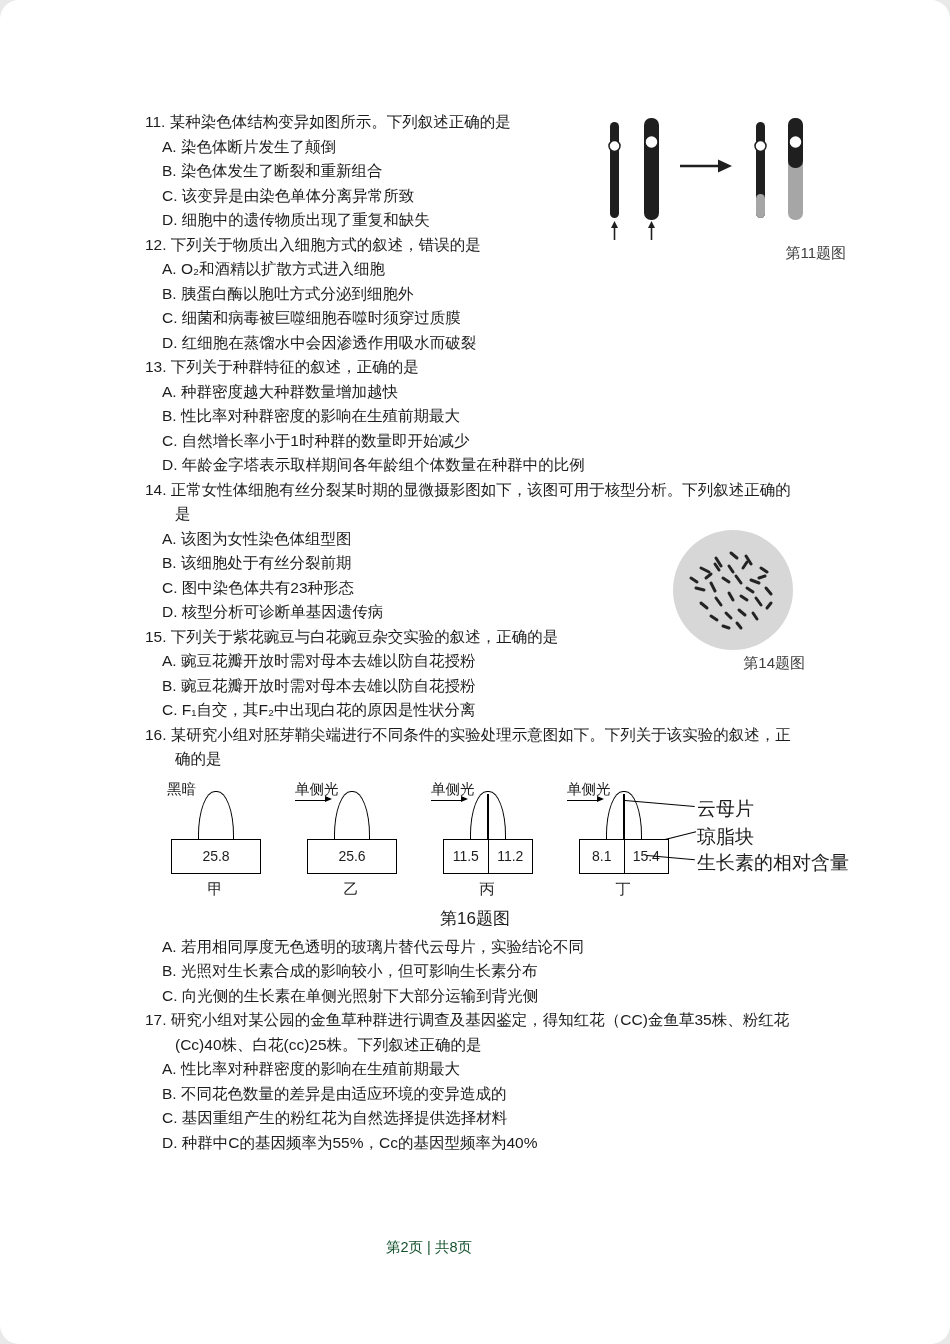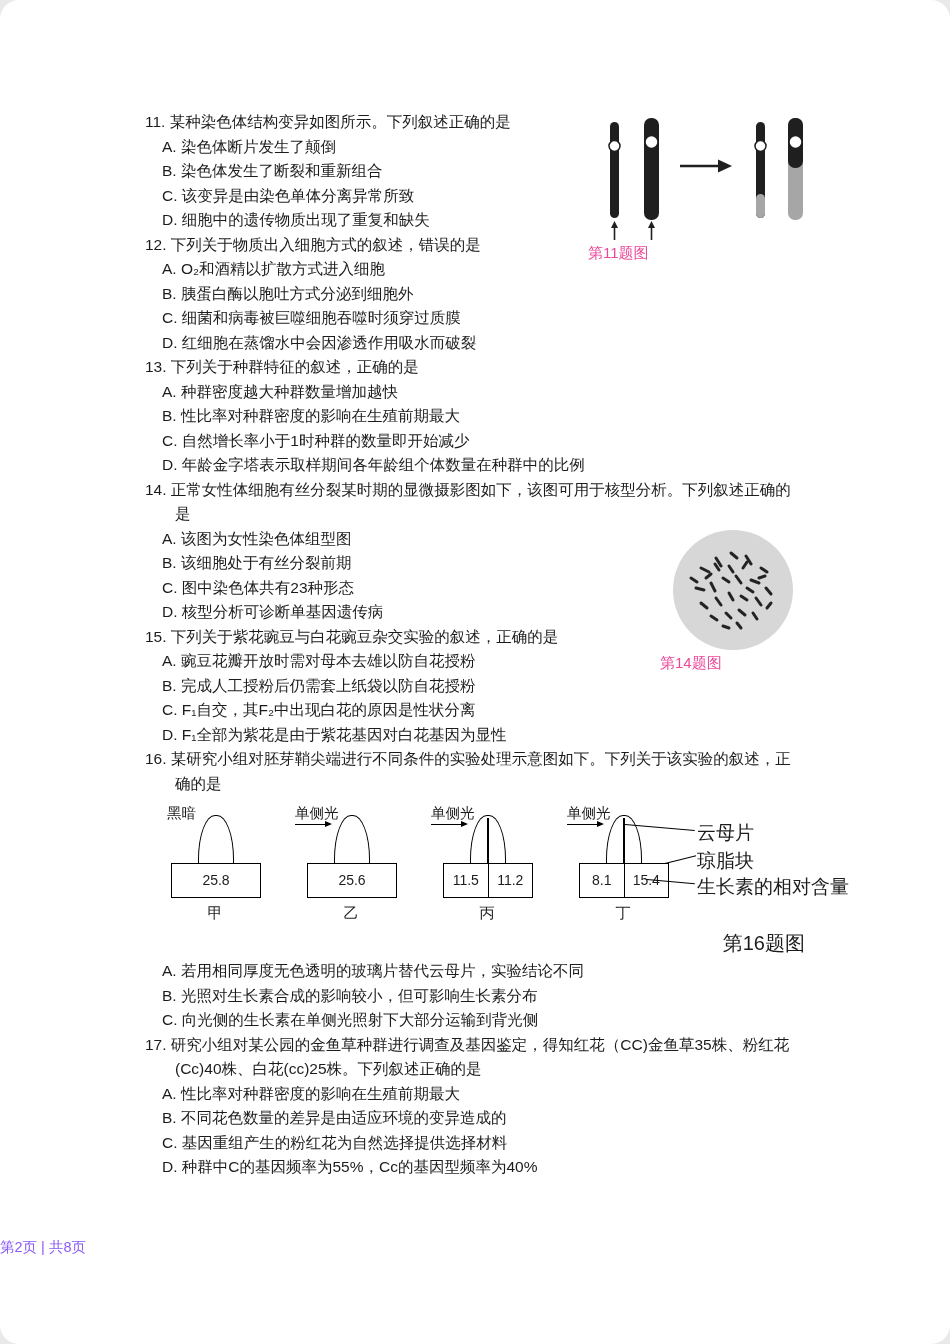--- a/index.html
+++ b/index.html
@@ -2,21 +2,21 @@
 <html><head>
 <meta charset="utf-8">
 <style>
   html,body{margin:0;padding:0;background:#e9e9e9;}
   .page{position:relative;width:950px;height:1344px;margin:0 auto;background:#ffffff;
         font-family:"Liberation Sans","DejaVu Sans",sans-serif;color:#1c1c1c;overflow:hidden;border-radius:19px;}
   .content{position:absolute;left:145px;top:110px;width:655px;font-size:15.5px;line-height:24.5px;}
   .stem{padding-left:30px;text-indent:-30px;}
   .option{margin-left:17px;}
   .fig{position:absolute;}
-  .fig-caption{text-align:left;font-size:15px;margin-top:2px;color:#ec4899;}
+  .fig-caption{text-align:right;font-size:15px;margin-top:2px;color:#404040;}
   .fig svg{display:block;margin:0 auto;}
 
   
   .fig16{position:relative;width:660px;height:160px;margin-top:3px;}
   .setup{position:absolute;top:0;width:112px;height:130px;}
   .light-label{position:absolute;top:2px;left:0;font-size:14.5px;white-space:nowrap;}
   .light-label.dark{left:8px;}
   .light-arrow{position:absolute;top:25px;left:0;width:30px;height:0;border-top:1.6px solid #000;}
   .light-arrow::after{content:"";position:absolute;right:-7px;top:-4.5px;width:0;height:0;
         border-left:7px solid #000;border-top:3.5px solid transparent;border-bottom:3.5px solid transparent;}
@@ -27,24 +27,24 @@
         display:flex;box-sizing:content-box;}
   .cell{flex:1;display:flex;align-items:center;justify-content:center;font-size:14px;}
   .cell + .cell{border-left:1.6px solid #000;}
   .setup-name{position:absolute;top:102px;left:0;width:112px;text-align:center;font-size:15px;}
   .annot{position:absolute;left:552px;font-size:19px;white-space:nowrap;}
   .annot.a1{top:22px;} .annot.a2{top:50px;} .annot.a3{top:76px;}
   .leader{position:absolute;height:0;border-top:1.2px solid #000;transform-origin:left center;}
   .leader.l1{left:480px;top:25px;width:70px;transform:rotate(5deg);}
   .leader.l2{left:520px;top:64px;width:32px;transform:rotate(-14deg);}
   .leader.l3{left:502px;top:80px;width:48px;transform:rotate(5deg);}
-  .fig16-caption{position:absolute;top:132px;left:0;width:660px;text-align:right;font-size:20px;}
-
-  .footer{position:absolute;top:1238px;left:0;width:858px;
-          font-size:14.5px;color:#8b5cf6;}
+  .fig16-caption{position:absolute;top:132px;left:0;width:660px;text-align:center;font-size:17px;}
+
+  .footer{position:absolute;top:1238px;left:0;width:858px;text-align:center;
+          font-size:14.5px;color:#14532d;}
 </style>
 </head>
 <body>
 
 <div class="page">
 
   <div class="content">
 
     <section>
       <div class="stem">11. 某种染色体结构变异如图所示。下列叙述正确的是</div>
@@ -74,23 +74,22 @@
       <div class="stem">14. 正常女性体细胞有丝分裂某时期的显微摄影图如下，该图可用于核型分析。下列叙述正确的是</div>
       <div class="option">A. 该图为女性染色体组型图</div>
       <div class="option">B. 该细胞处于有丝分裂前期</div>
       <div class="option">C. 图中染色体共有23种形态</div>
       <div class="option">D. 核型分析可诊断单基因遗传病</div>
     </section>
 
     <section>
       <div class="stem">15. 下列关于紫花豌豆与白花豌豆杂交实验的叙述，正确的是</div>
       <div class="option">A. 豌豆花瓣开放时需对母本去雄以防自花授粉</div>
-      <div class="option">B. 完成人工授粉后仍需套上纸袋以防自花授粉</div>
+      <div class="option">B. 豌豆花瓣开放时需对母本去雄以防自花授粉</div>
       <div class="option">C. F₁自交，其F₂中出现白花的原因是性状分离</div>
-      <div class="option">D. F₁全部为紫花是由于紫花基因对白花基因为显性</div>
     </section>
 
     <section>
       <div class="stem">16. 某研究小组对胚芽鞘尖端进行不同条件的实验处理示意图如下。下列关于该实验的叙述，正确的是</div>
 
       <div class="fig16">
 
         <div class="setup" style="left:14px">
           <div class="light-label dark">黑暗</div>
           <div class="dome"></div>

